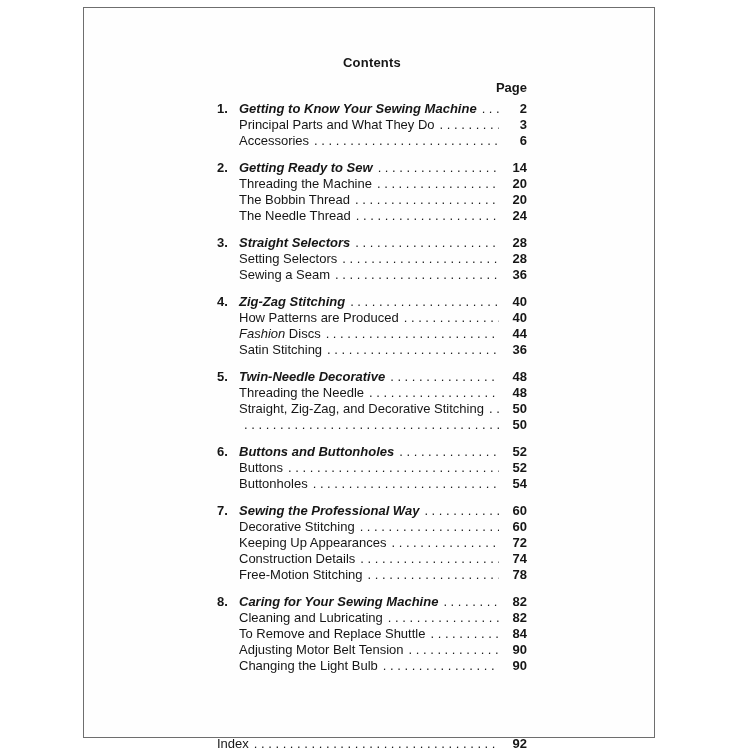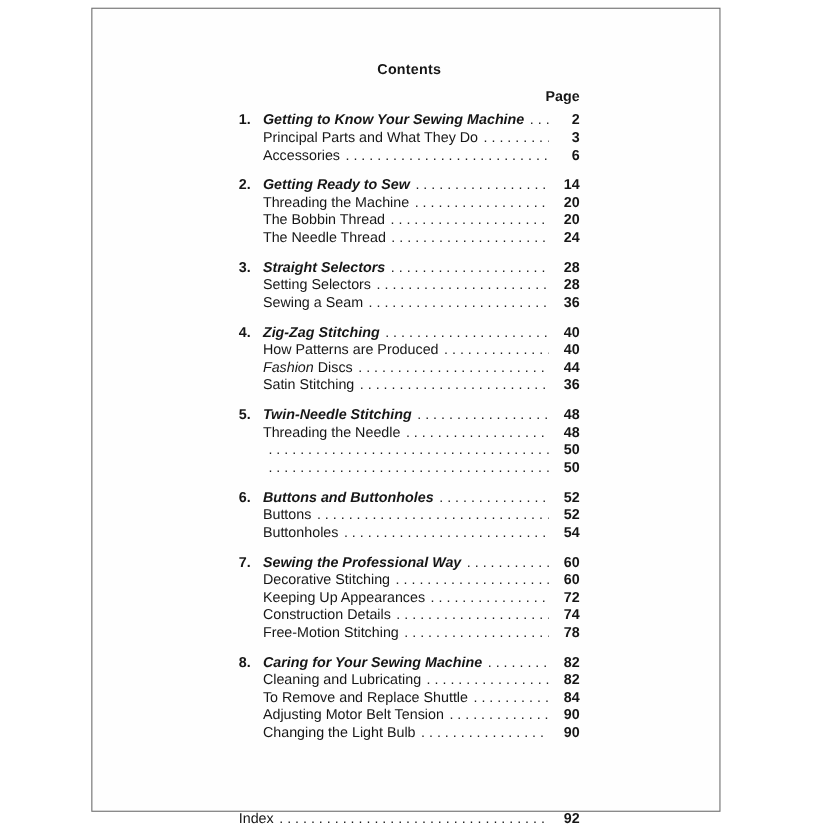--- a/index.html
+++ b/index.html
@@ -154,30 +154,31 @@
       <div class="row item">
         <span class="title">Satin Stitching</span>
         <span class="dots">................................................................................</span>
         <span class="pagenum">36</span>
       </div>
     </div>
 
     <div class="section">
       <div class="row chapter">
         <span class="num">5.</span>
-        <span class="title">Twin-Needle Stitching</span>
+        <span class="title">Twin-Needle Decorative</span>
         <span class="dots">................................................................................</span>
         <span class="pagenum">48</span>
       </div>
       <div class="row item">
         <span class="title">Threading the Needle</span>
         <span class="dots">................................................................................</span>
         <span class="pagenum">48</span>
       </div>
       <div class="row item">
+        <span class="title">Straight, Zig-Zag, and Decorative Stitching</span>
         <span class="dots">................................................................................</span>
         <span class="pagenum">50</span>
       </div>
       <div class="row item">
         <span class="dots">................................................................................</span>
         <span class="pagenum">50</span>
       </div>
     </div>
 
     <div class="section">

